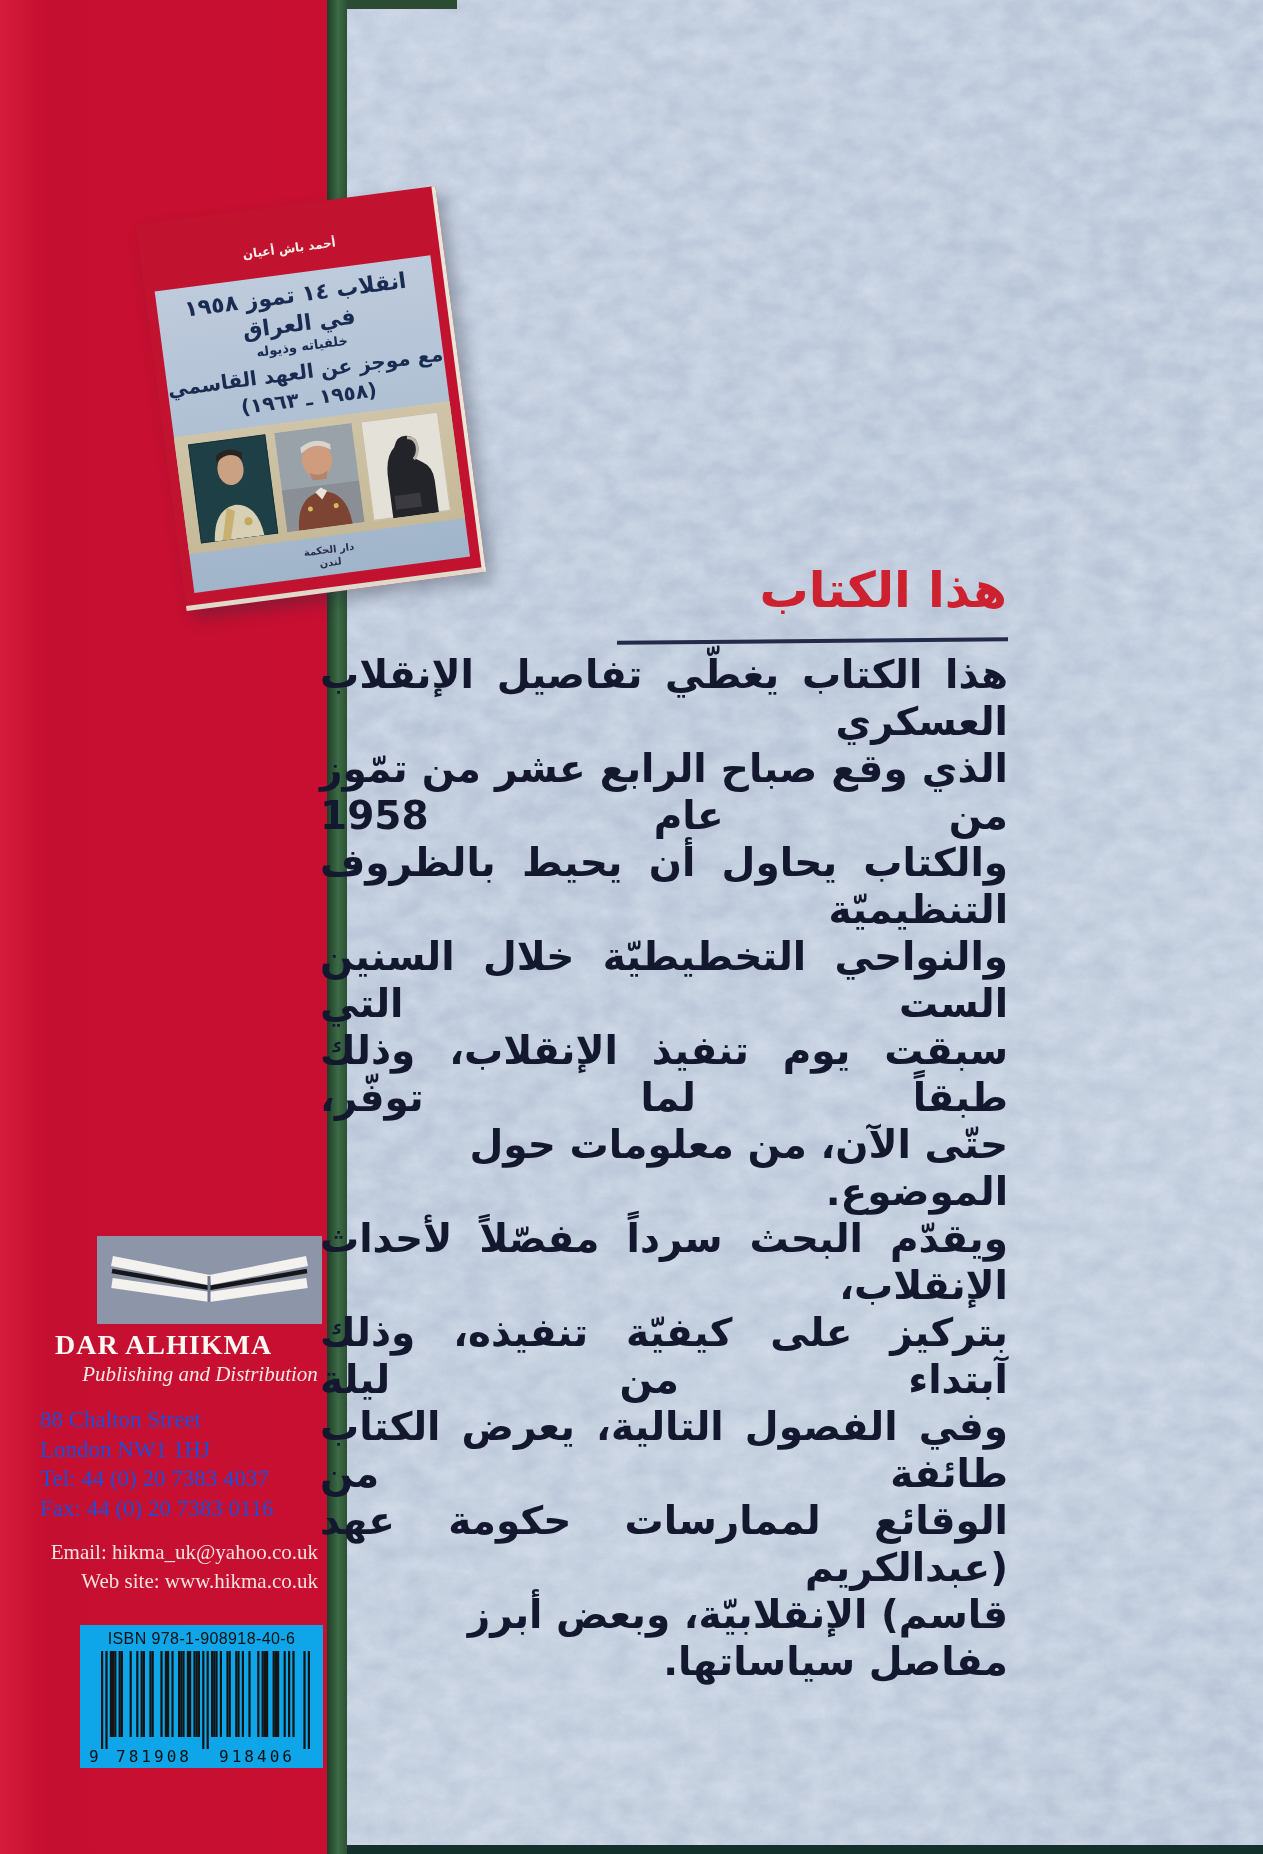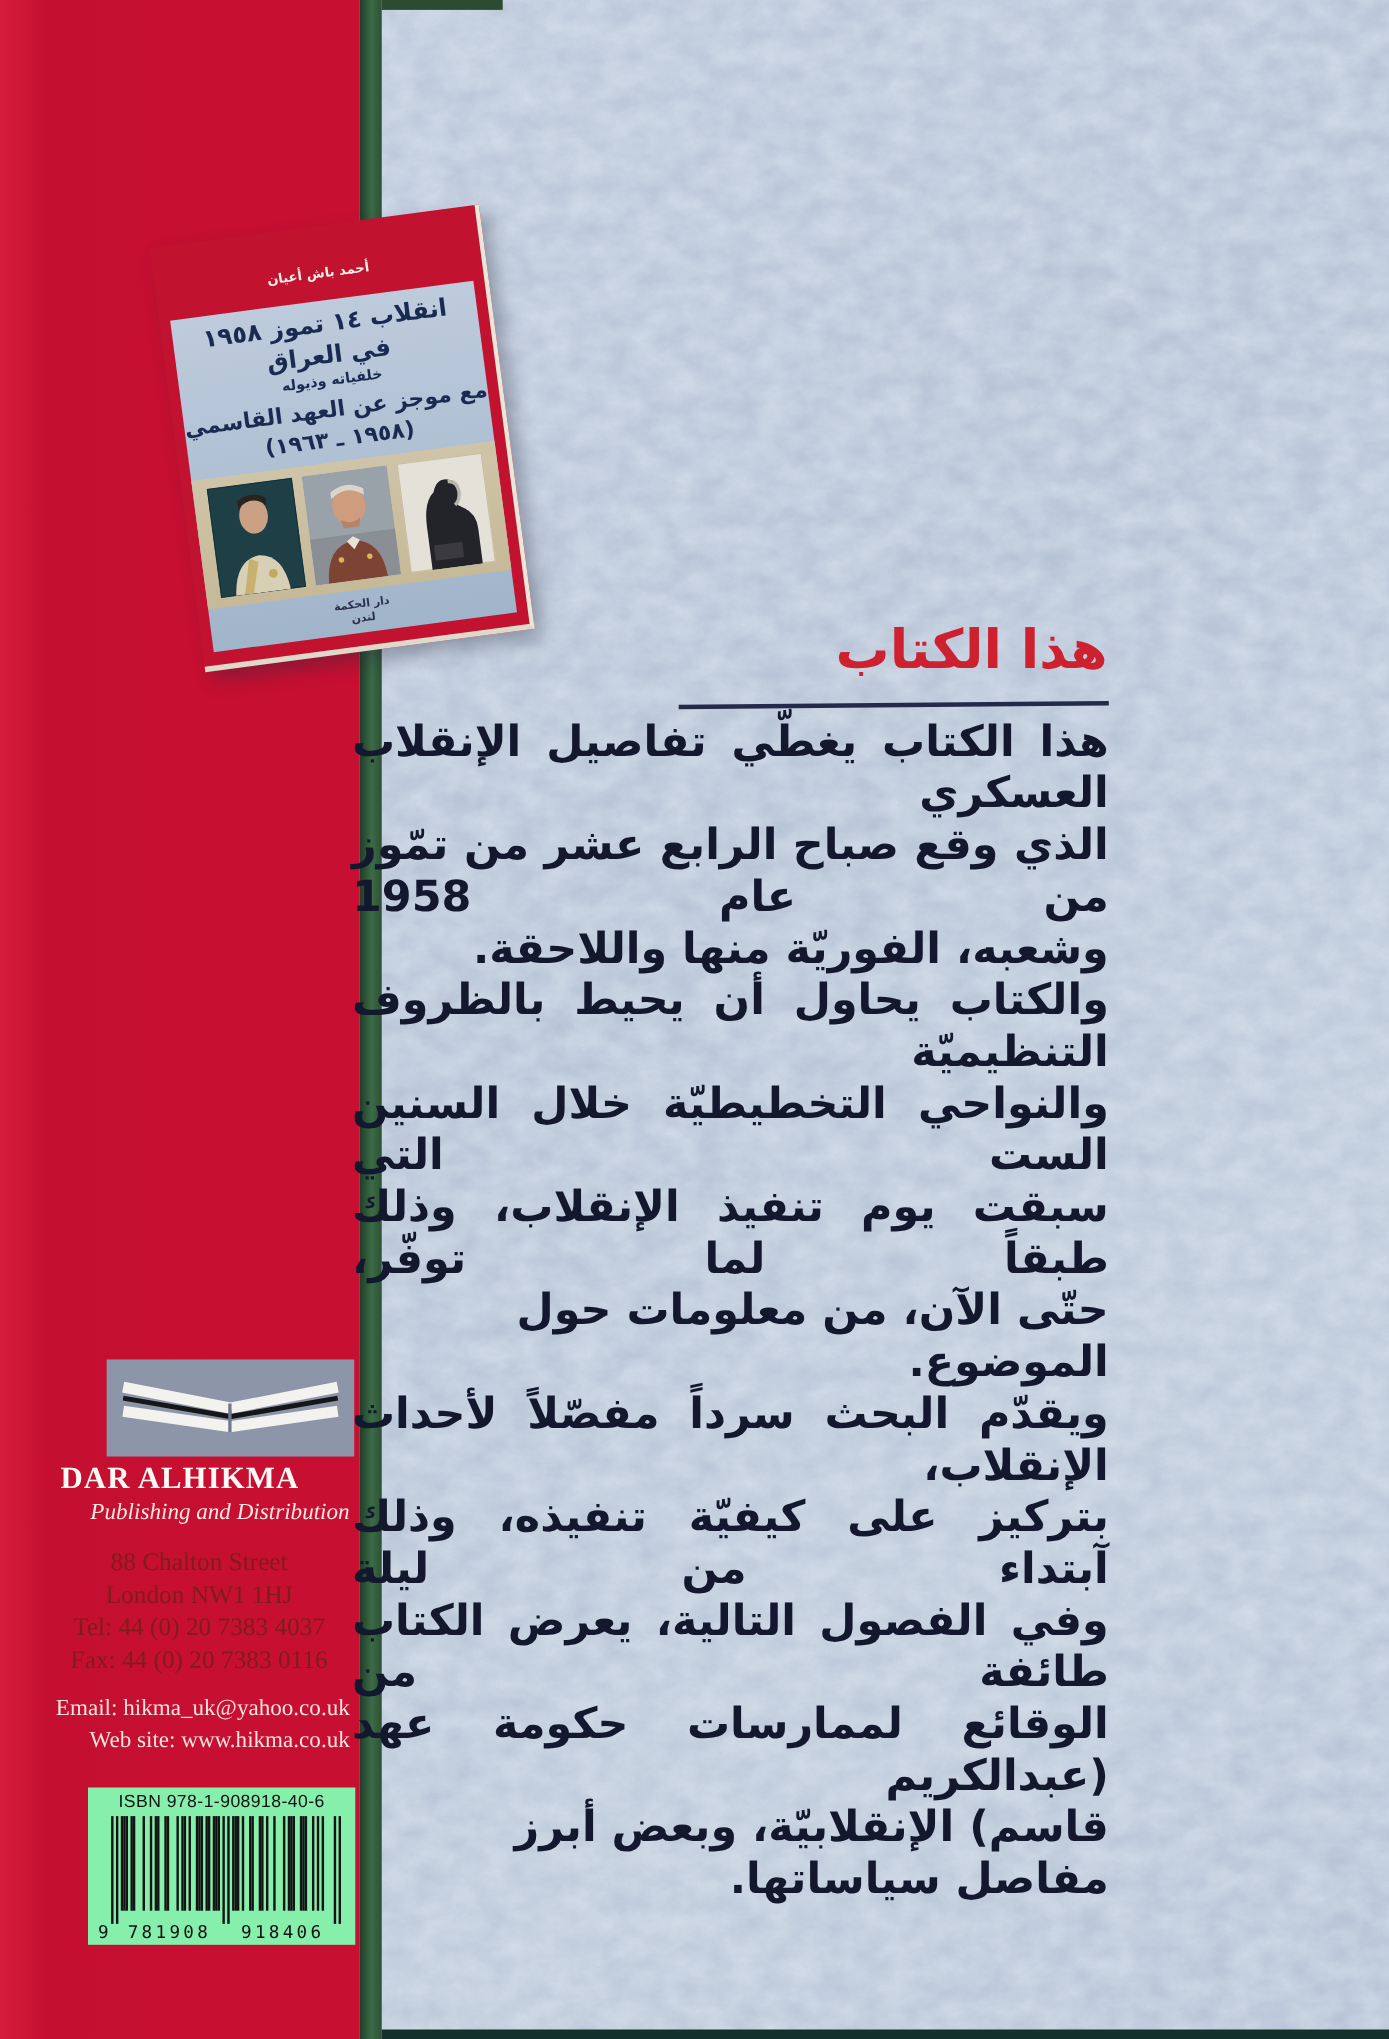--- a/index.html
+++ b/index.html
@@ -48,28 +48,28 @@
   .bl{text-align:justify;text-align-last:justify;white-space:nowrap0;}
   .bl.r{text-align:right;text-align-last:right;}
 
   
   .logo-box{position:absolute;left:97px;top:1236px;width:225px;height:88px;background:#8d96a8;}
   .pub-name{position:absolute;left:55px;top:1329px;width:310px;text-align:left;
     font-family:"Liberation Serif",serif;font-weight:bold;font-size:28px;
     letter-spacing:1px;color:#fdf8f4;}
   .pub-tagline{position:absolute;left:45px;top:1362px;width:310px;text-align:center;
     font-family:"Liberation Serif",serif;font-style:italic;font-size:21px;color:#f6e9e4;}
-  .address{position:absolute;left:40px;top:1405px;width:282px;text-align:center;
-    font-family:"Liberation Serif",serif;font-size:23px;line-height:29.5px;color:#7f1d1d;}
+  .address{position:absolute;left:40px;top:1405px;width:282px;text-align:left;
+    font-family:"Liberation Serif",serif;font-size:23px;line-height:29.5px;color:#1d4ed8;}
   .contact{position:absolute;left:40px;top:1538px;width:278px;text-align:right;
     font-family:"Liberation Serif",serif;font-size:21px;line-height:29px;color:#f4e3de;}
 
   
   .barcode-box{position:absolute;left:80px;top:1625px;width:243px;height:143px;
-    background:#86efac;}
+    background:#0ea5e9;}
   .isbn-label{margin-top:5px;text-align:center;font-family:"Liberation Sans",sans-serif;
     font-size:16px;color:#101010;letter-spacing:.4px;}
   #barcode-svg{display:block;margin:3px auto 0;}
 </style>
 </head>
 <body>
 
 <div class="blue-area">
   <svg class="texture-svg" width="916" height="1854" aria-hidden="true">
     <filter id="mottle" x="0" y="0" width="100%" height="100%">
@@ -130,21 +130,20 @@
       <div>لندن</div>
     </div>
   </div>
 </div>
 
 <h1 class="blurb-heading">هذا الكتاب</h1>
 <div class="heading-rule"></div>
 <div class="blurb-lines" id="blurb-lines">
     <div class="bl" dir="rtl">هذا الكتاب يغطّي تفاصيل الإنقلاب العسكري</div>
     <div class="bl" dir="rtl">الذي وقع صباح الرابع عشر من تمّوز من عام 1958</div>
-    <div class="bl r" dir="rtl">وشعبه، الفوريّة منها واللاحقة.</div>
     <div class="bl" dir="rtl">والكتاب يحاول أن يحيط بالظروف التنظيميّة</div>
     <div class="bl" dir="rtl">والنواحي التخطيطيّة خلال السنين الست التي</div>
     <div class="bl" dir="rtl">سبقت يوم تنفيذ الإنقلاب، وذلك طبقاً لما توفّر،</div>
     <div class="bl r" dir="rtl">حتّى الآن، من معلومات حول الموضوع.</div>
     <div class="bl" dir="rtl">ويقدّم البحث سرداً مفصّلاً لأحداث الإنقلاب،</div>
     <div class="bl" dir="rtl">بتركيز على كيفيّة تنفيذه، وذلك آبتداء من ليلة</div>
     <div class="bl" dir="rtl">وفي الفصول التالية، يعرض الكتاب طائفة من</div>
     <div class="bl" dir="rtl">الوقائع لممارسات حكومة عهد (عبدالكريم</div>
     <div class="bl r" dir="rtl">قاسم) الإنقلابيّة، وبعض أبرز مفاصل سياساتها.</div>
   </div>

